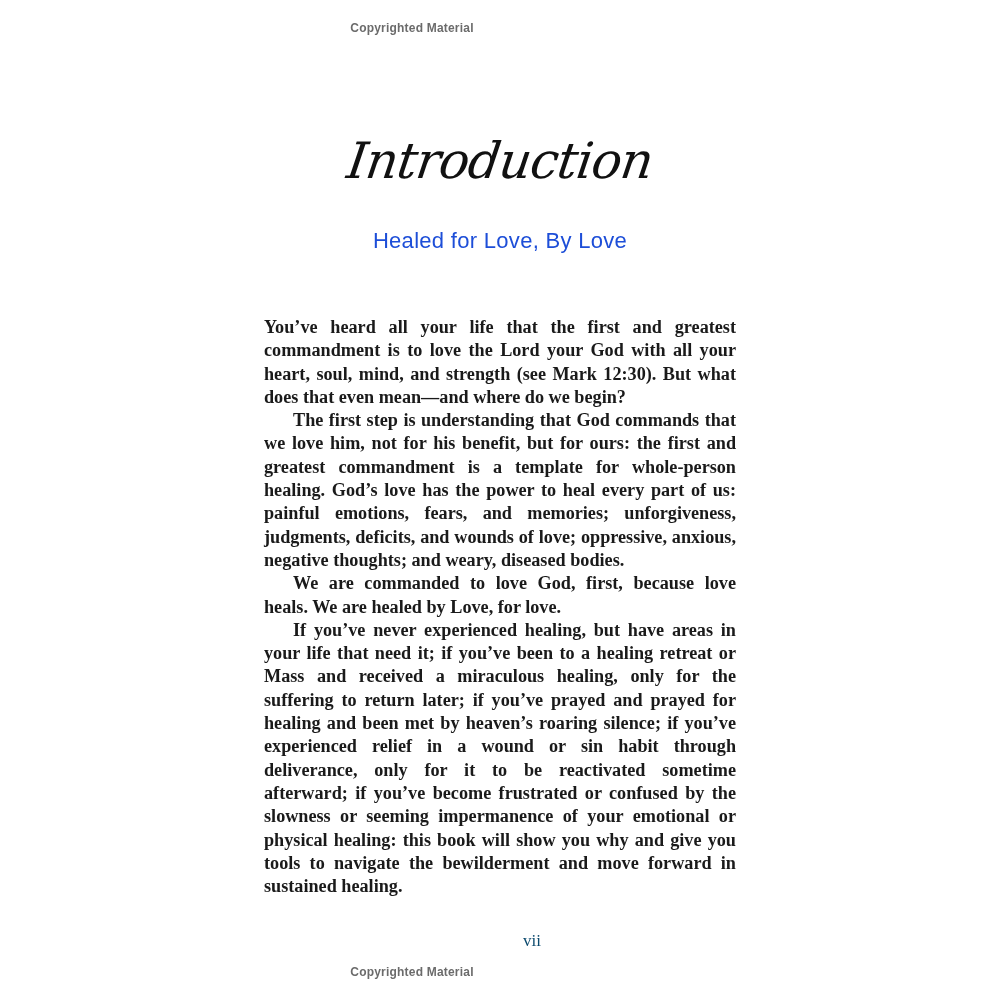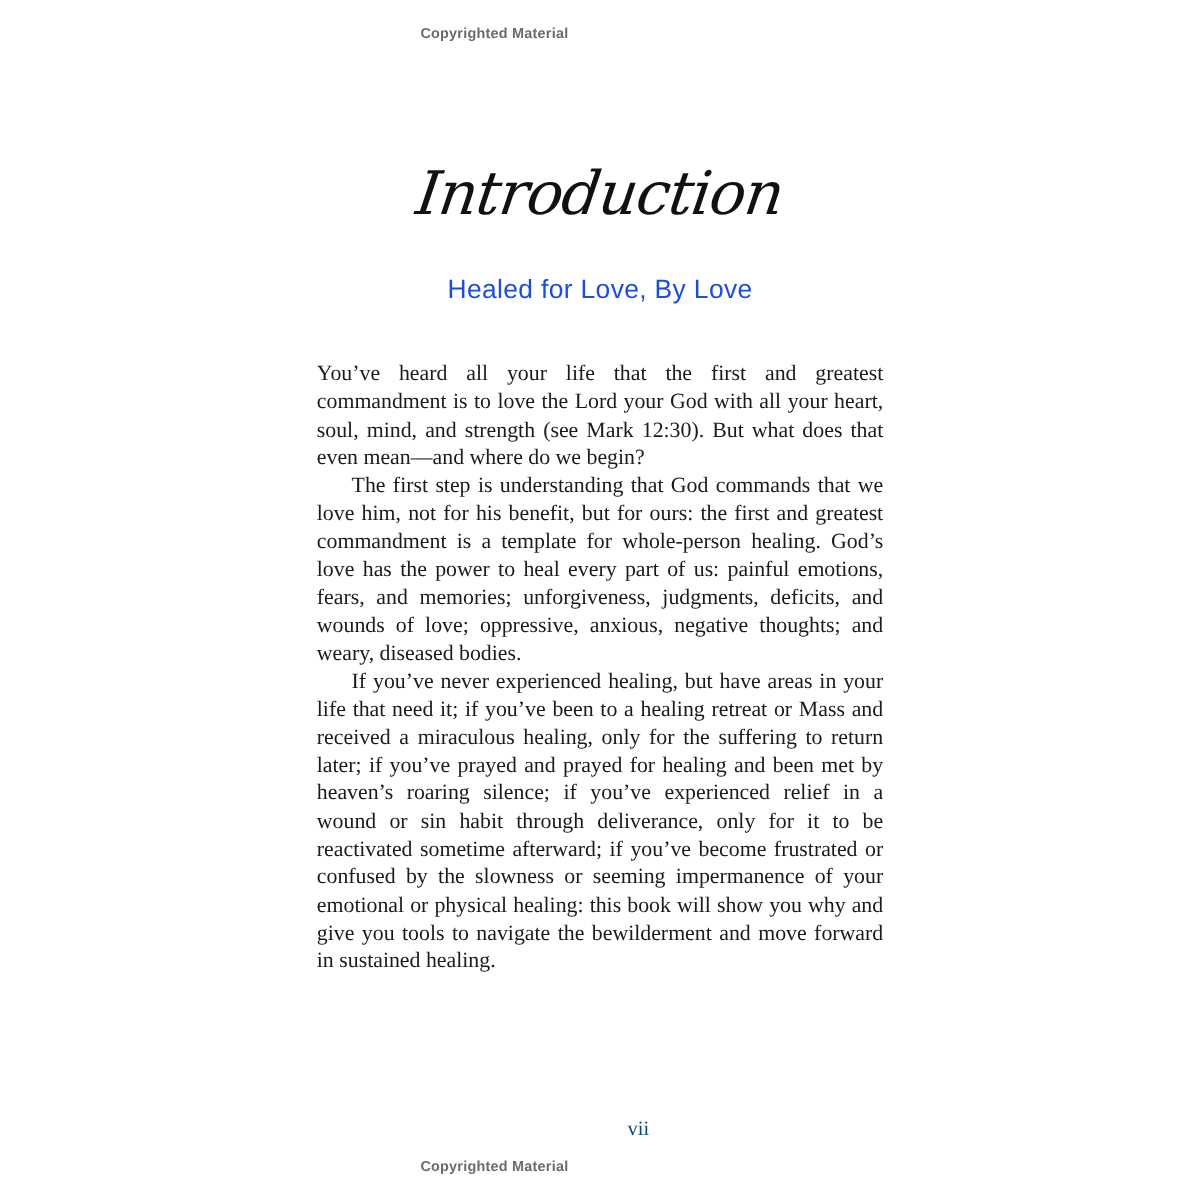--- a/index.html
+++ b/index.html
@@ -48,29 +48,30 @@
       width: 1000px;
       text-align: center;
       font-family: "Liberation Sans", sans-serif;
       font-size: 22px;
       color: #1d4ed8;
       letter-spacing: 0.3px;
     }
 
     .body-text {
       position: absolute;
-      top: 300px;
+      top: 316px;
       left: 264px;
       width: 472px;
       font-family: "Liberation Serif", serif;
       font-size: 18.2px;
       line-height: 23.3px;
       color: #1a1a1a;
       text-align: justify;
       hyphens: manual;
+      font-weight: bold;
     }
     .body-text p {
       margin: 0;
     }
     .body-text p.indent {
       text-indent: 29px;
     }
 
     .page-number {
       position: absolute;
@@ -88,18 +89,19 @@
 <body>
 
 <div class="watermark top">Copyrighted Material</div>
 
 <div class="chapter-title">Introduction</div>
 <div class="chapter-subtitle">Healed for Love, By Love</div>
 
 <div class="body-text">
   <p>You’ve heard all your life that the first and greatest commandment is to love the Lord your God with all your heart, soul, mind, and strength (see Mark 12:30). But what does that even mean—and where do we begin?</p>
   <p class="indent">The first step is understanding that God commands that we love him, not for his benefit, but for ours: the first and greatest commandment is a template for whole-person healing. God’s love has the power to heal every part of us: painful emotions, fears, and memories; unforgiveness, judgments, deficits, and wounds of love; oppressive, anxious, negative thoughts; and weary, diseased bodies.</p>
+  <p class="indent">We are commanded to love God, first, because love heals. We are healed by Love, for love.</p>
   <p class="indent">If you’ve never experienced healing, but have areas in your life that need it; if you’ve been to a healing retreat or Mass and received a miraculous healing, only for the suffering to return later; if you’ve prayed and prayed for healing and been met by heaven’s roaring silence; if you’ve experienced relief in a wound or sin habit through deliverance, only for it to be reactivated sometime afterward; if you’ve become frustrated or confused by the slowness or seeming impermanence of your emotional or physical healing: this book will show you why and give you tools to navigate the bewilderment and move forward in sustained healing.</p>
 </div>
 
 <div class="page-number">vii</div>
 
 <div class="watermark bottom">Copyrighted Material</div>
 
 </body></html>

